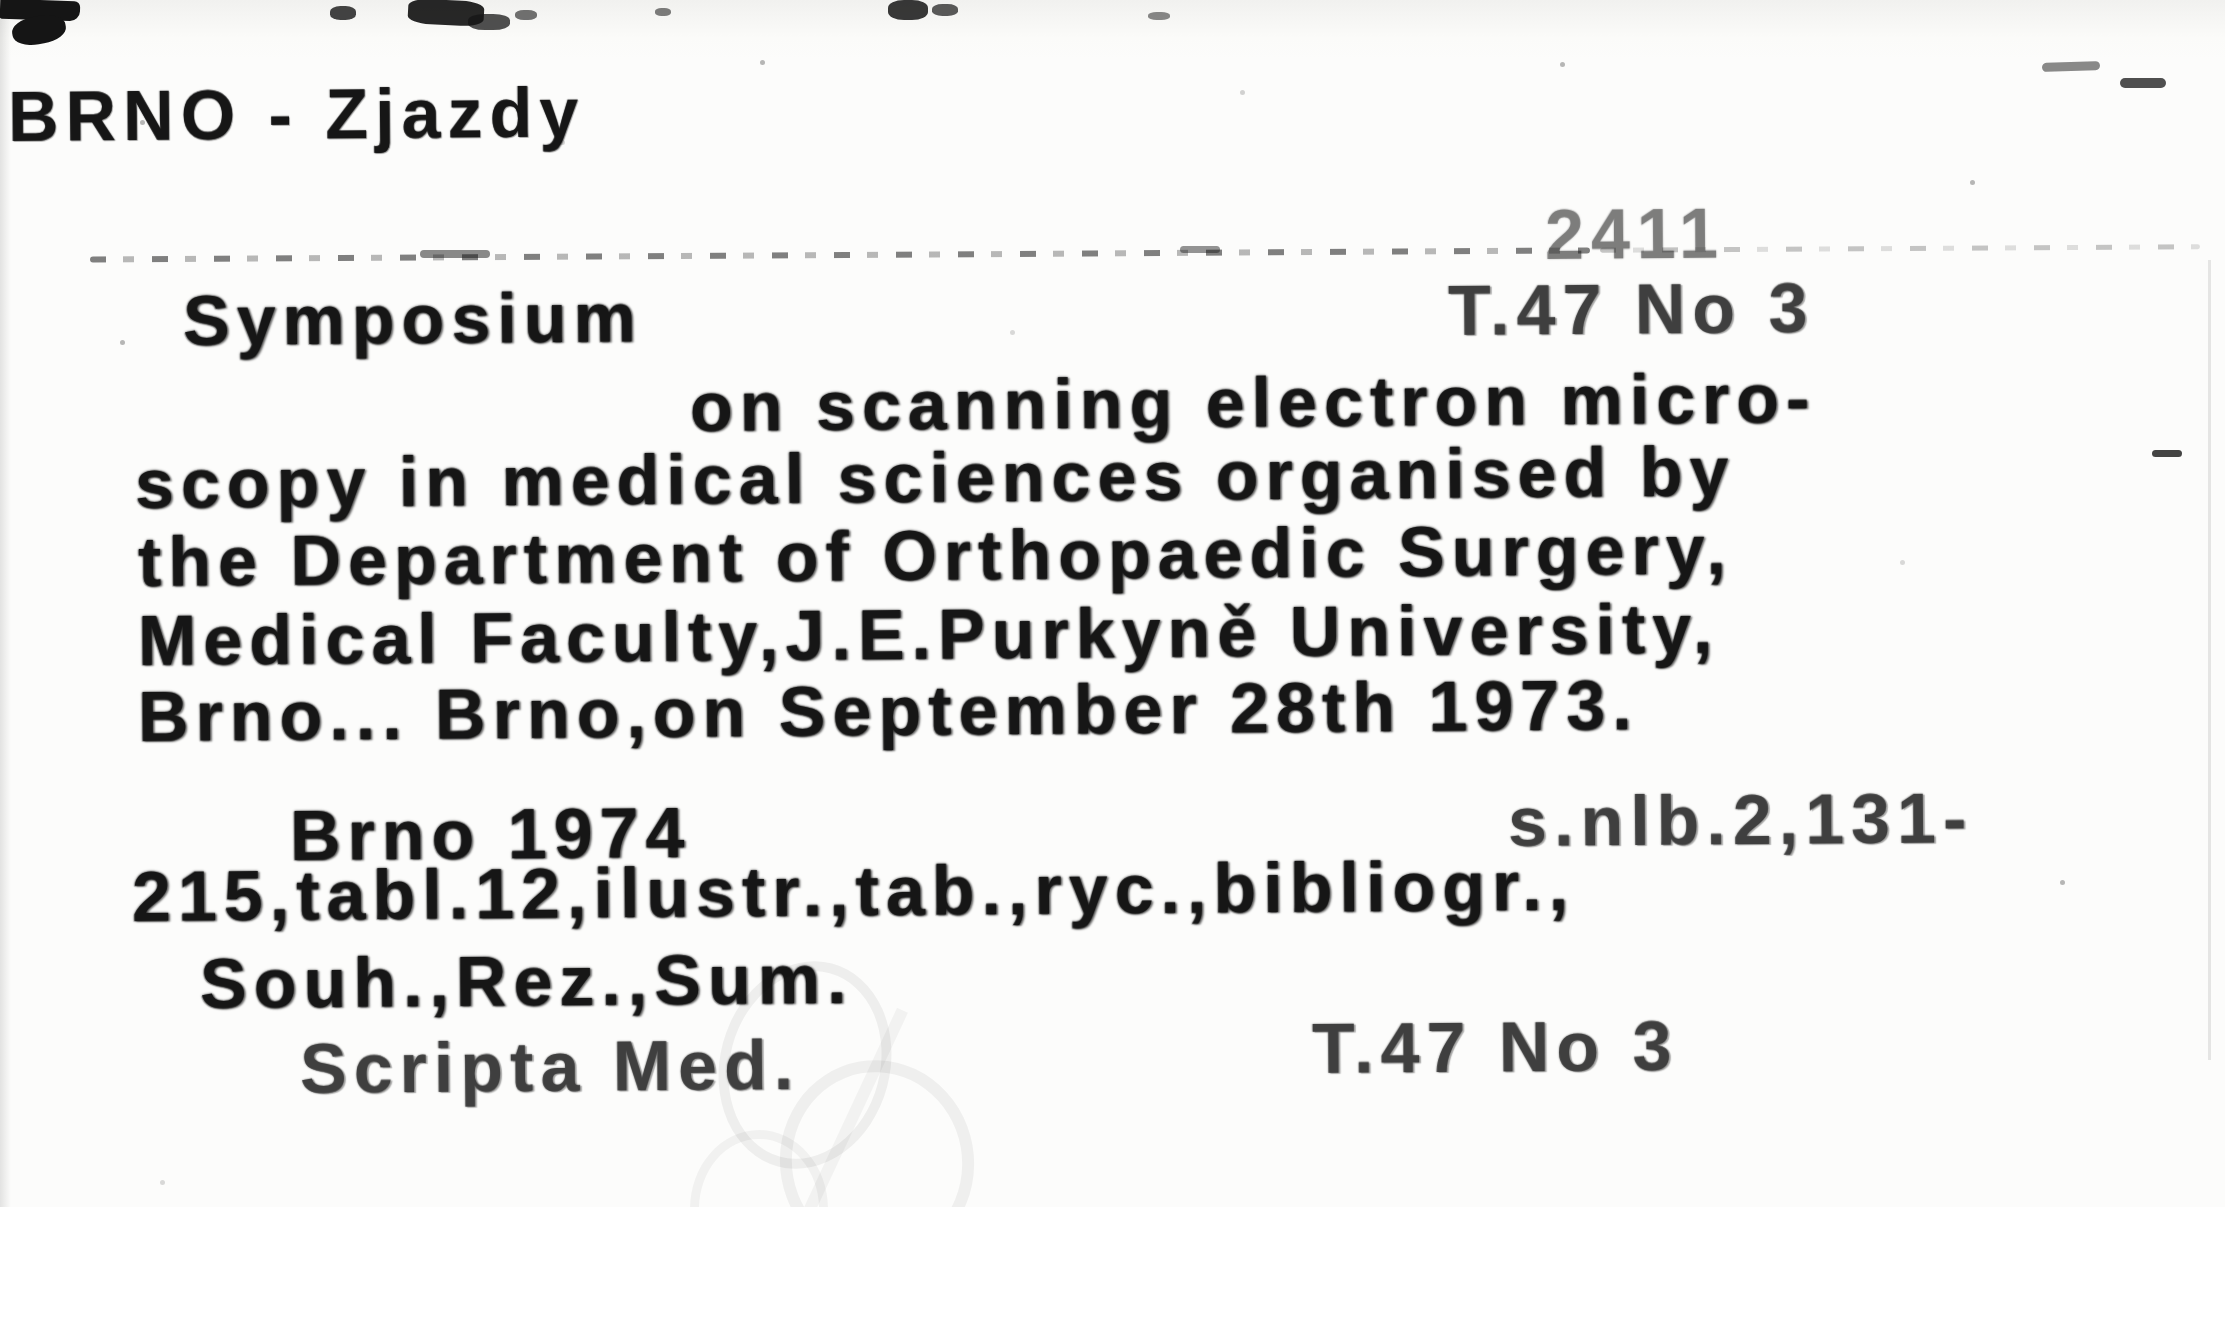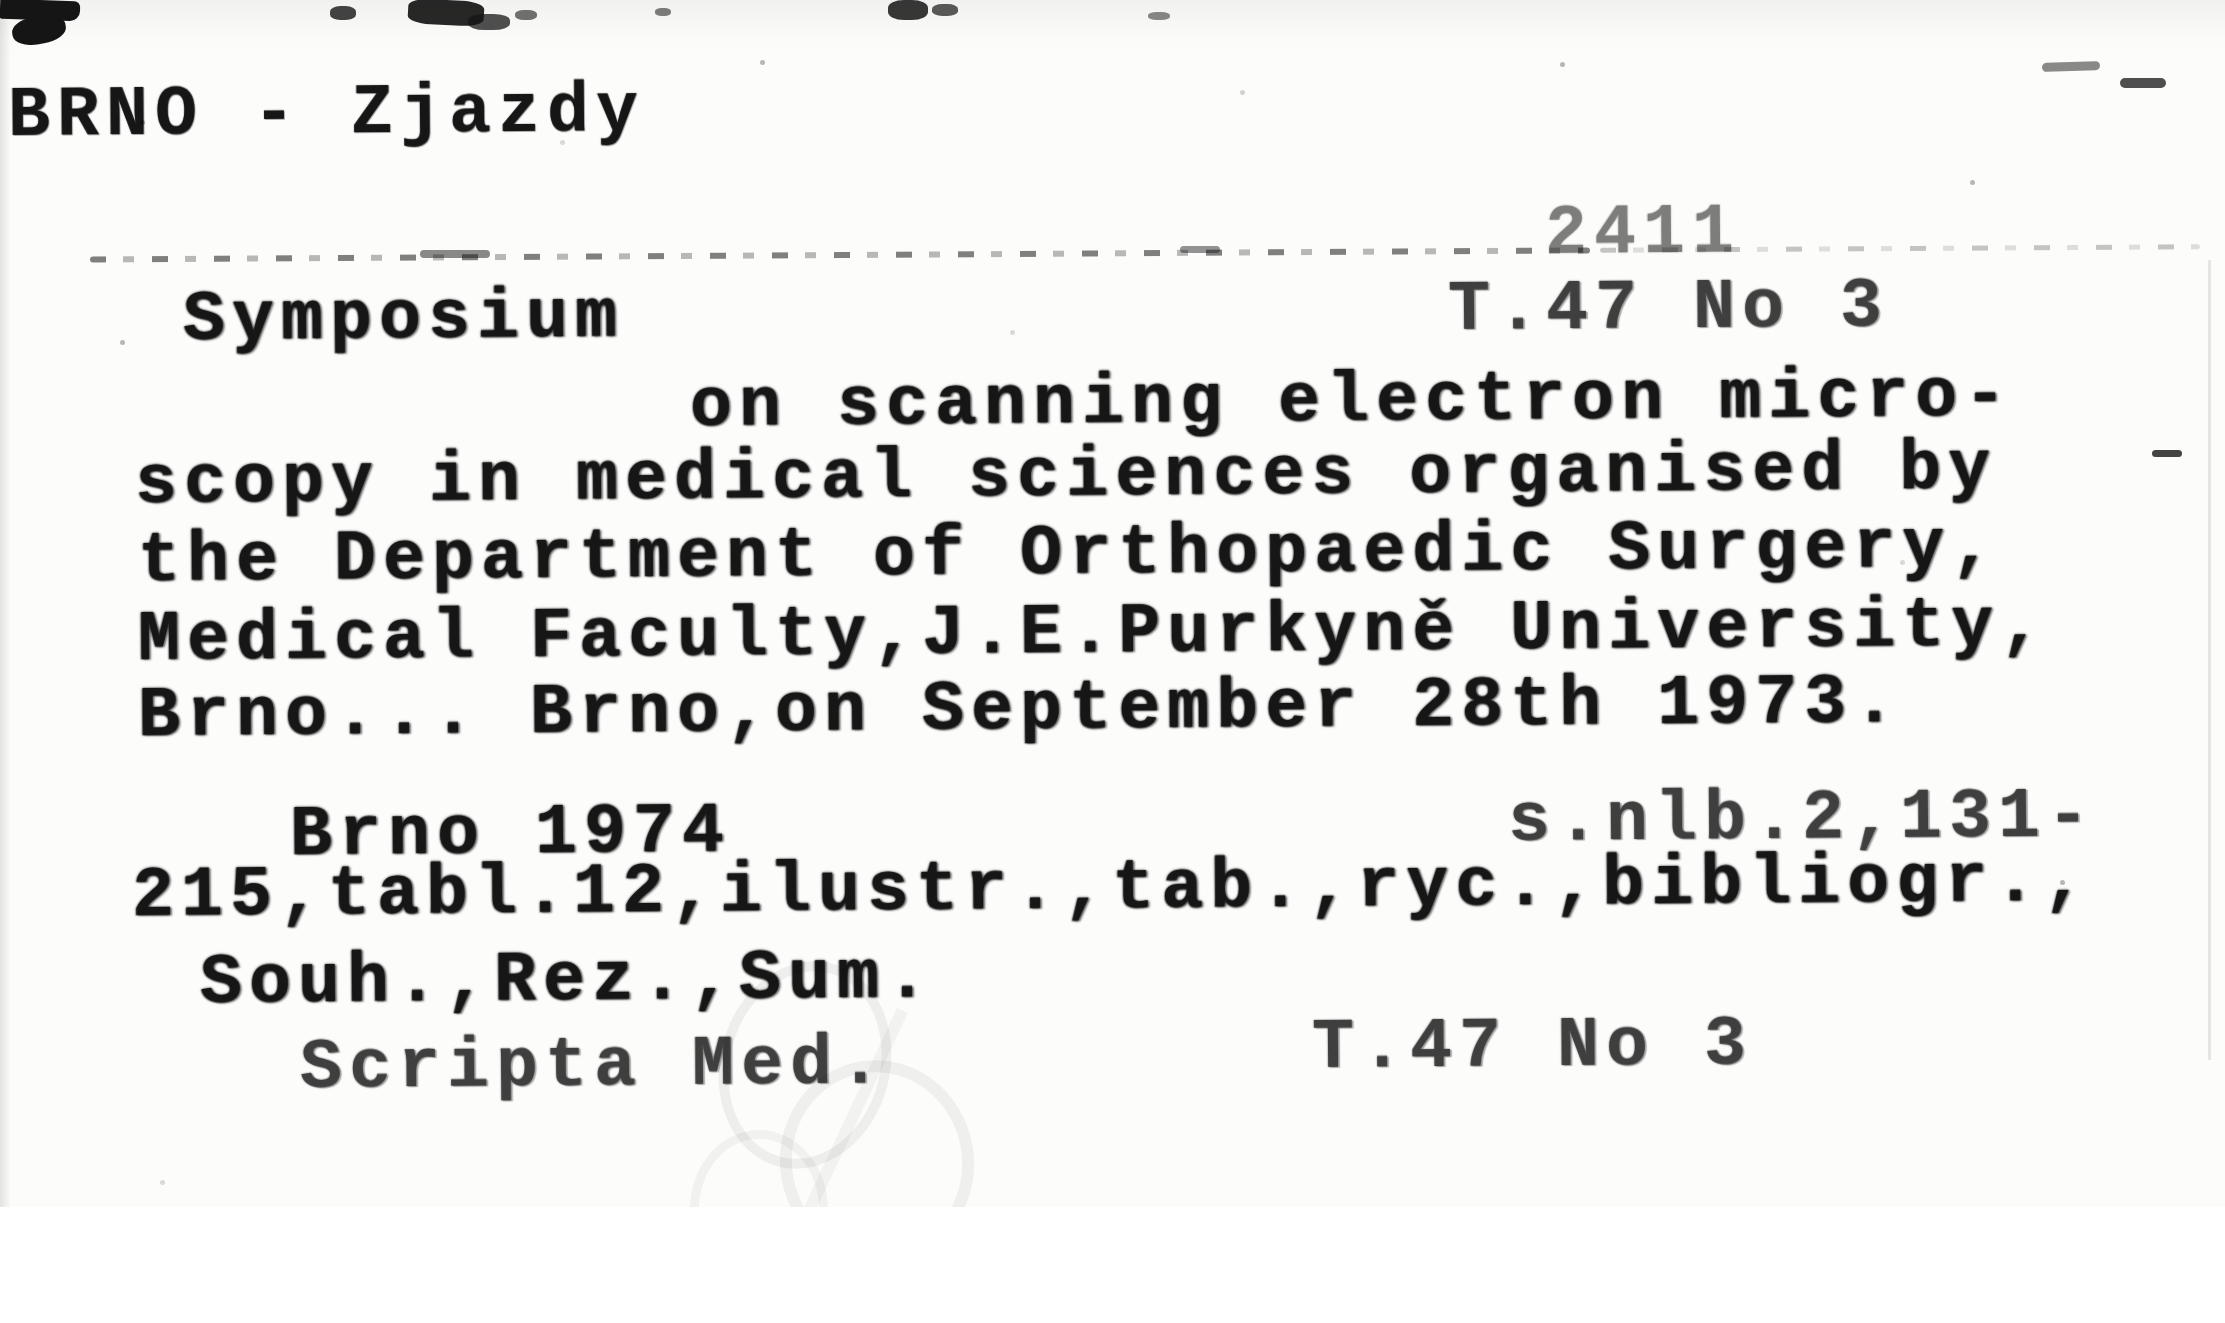--- a/index.html
+++ b/index.html
@@ -3,21 +3,21 @@
 <meta charset="utf-8">
 <style>
   html,body{margin:0;padding:0;background:#ffffff;}
   .card{
     position:relative;
     width:2225px;height:1207px;
     overflow:hidden;
     background:
       linear-gradient(180deg, #f1f1ef 0px, #fbfbf9 38px, #fcfcfb 60px),
       #fcfcfb;
-    font-family:Liberation Mono, monospace;
+    font-family:Liberation Sans, sans-serif;
   }
   
   .tline{
     position:absolute;
     white-space:pre;
     font-weight:700;
     font-size:70px;
     line-height:70px;
     letter-spacing:7px;
     color:#161616;

